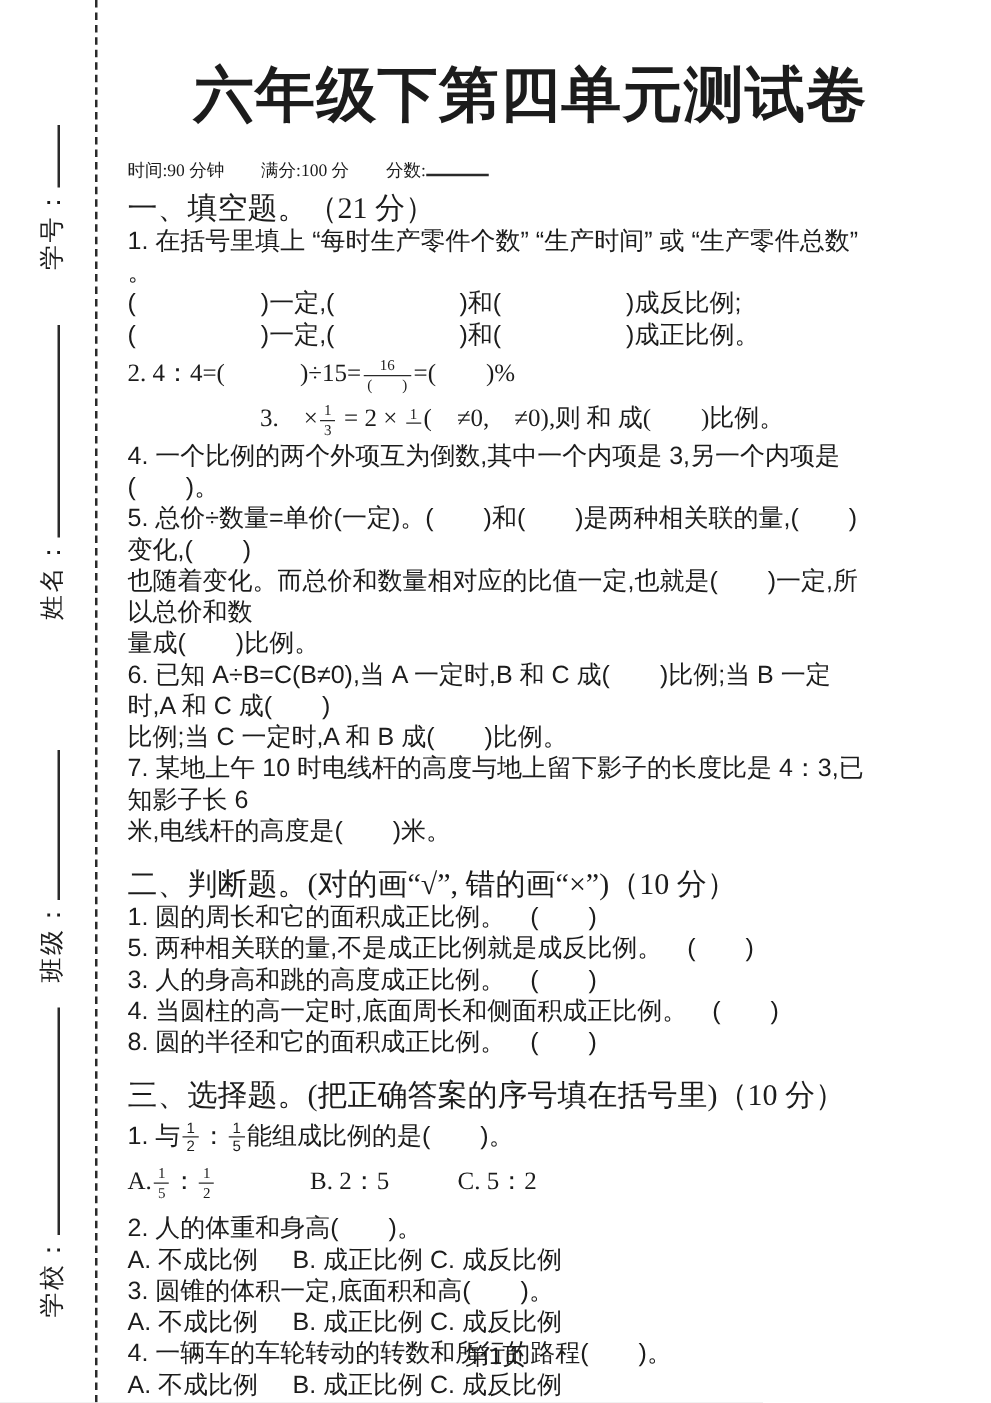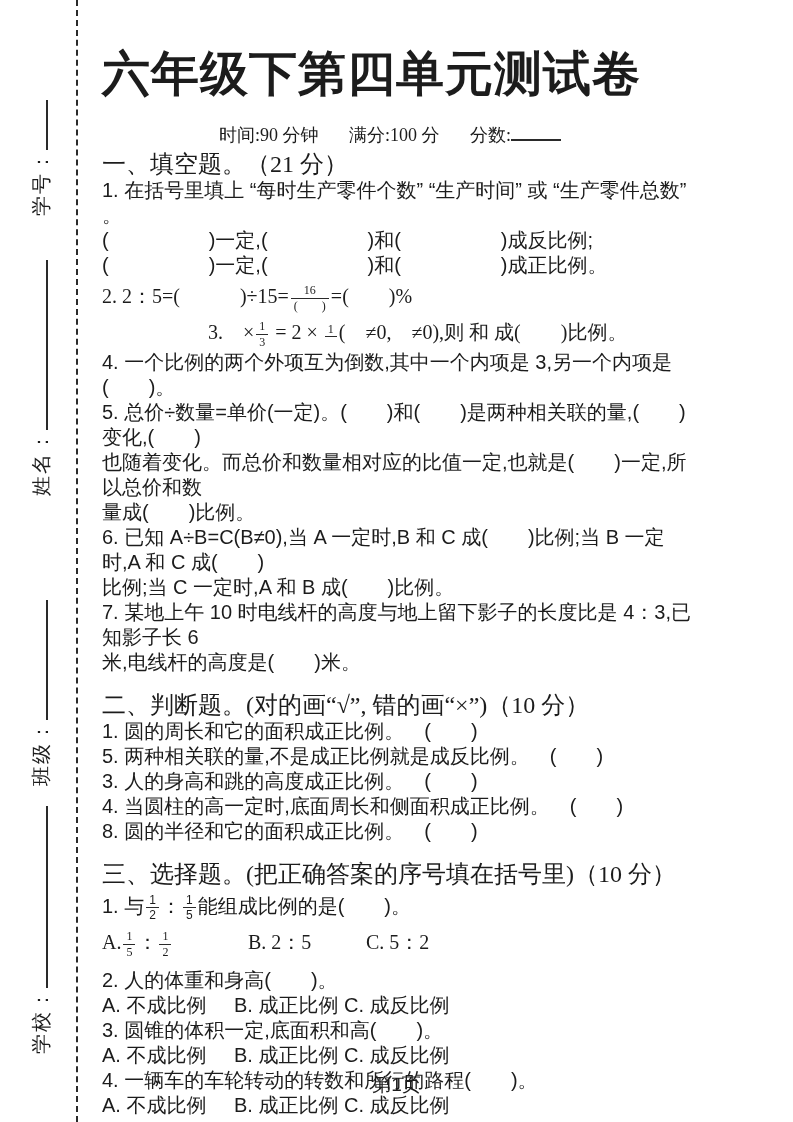--- a/index.html
+++ b/index.html
@@ -28,26 +28,26 @@
   }
   .side-line { flex: 1; border-bottom: 2px solid #2a2a2a; height: 20px; }
   .si-1 { top: 216px; width: 116px; }
   .si-2 { top: 496px; width: 236px; }
   .si-3 { top: 786px; width: 186px; }
   .si-4 { top: 1054px; width: 248px; }
   
   .main { position: absolute; left: 102px; top: 40px; width: 592px; }
   .title {
     margin: 8px 0 10px 0;
-    font-family: Liberation Mono, monospace;
+    font-family: Liberation Serif, serif;
     font-weight: bold; font-size: 48px; line-height: 58px;
-    text-align: left; letter-spacing: 1px; white-space: nowrap;
+    text-align: right; letter-spacing: 1px; white-space: nowrap;
   }
   .meta {
-    font-size: 18px; line-height: 24px; text-align: center;
+    font-size: 14px; line-height: 24px; text-align: left;
     padding-right: 16px; margin: 17px 0 4px 0;
   }
   .meta span { margin-left: 0; }
   .meta .gap { margin-left: 26px; }
   .score-line { display: inline-block; width: 50px; height: 18px; border-bottom: 2px solid #2a2a2a; }
   .line { margin: 0; font-size: 20px; line-height: 25px; }
   .song { font-family: "Liberation Serif", "DejaVu Serif", serif; }
   .hei  { font-family: "Liberation Sans", "DejaVu Sans", sans-serif; }
   .sec-head { font-size: 24px; line-height: 27px; margin: 0; }
   .mt-sec { margin-top: 17px; }
@@ -104,21 +104,21 @@
       <span>时间:90 分钟</span>
       <span class="gap">满分:100 分</span>
       <span class="gap">分数:</span><span class="score-line"></span>
     </div>
 
     <p class="sec-head song">一、填空题。（21 分）</p>
     <p class="line hei">1. 在括号里填上 “每时生产零件个数” “生产时间” 或 “生产零件总数” 。</p>
     <p class="line hei">(　　　　　)一定,(　　　　　)和(　　　　　)成反比例;</p>
     <p class="line hei">(　　　　　)一定,(　　　　　)和(　　　　　)成正比例。</p>
 
-    <p class="line song fr-line"><span>2. 2：5=(　　　)÷15=</span><span class="frac"><span class="fnum">16</span><span class="fden">(　　)</span></span><span>=(　　)%</span></p>
+    <p class="line song fr-line"><span>2. 4：4=(　　　)÷15=</span><span class="frac"><span class="fnum">16</span><span class="fden">(　　)</span></span><span>=(　　)%</span></p>
 
     <p class="line song fr-line indent"><span>3.　×</span><span class="frac"><span class="fnum">1</span><span class="fden">3</span></span><span> = 2 × </span><span class="frac"><span class="fnum">1</span><span class="fden"></span></span><span>(　≠0,　≠0),则 和 成(　　)比例。</span></p>
 
     <p class="line hei">4. 一个比例的两个外项互为倒数,其中一个内项是 3,另一个内项是(　　)。</p>
     <p class="line hei">5. 总价÷数量=单价(一定)。(　　)和(　　)是两种相关联的量,(　　)变化,(　　)</p>
     <p class="line hei">也随着变化。而总价和数量相对应的比值一定,也就是(　　)一定,所以总价和数</p>
     <p class="line hei">量成(　　)比例。</p>
     <p class="line hei">6. 已知 A÷B=C(B≠0),当 A 一定时,B 和 C 成(　　)比例;当 B 一定时,A 和 C 成(　　)</p>
     <p class="line hei">比例;当 C 一定时,A 和 B 成(　　)比例。</p>
     <p class="line hei">7. 某地上午 10 时电线杆的高度与地上留下影子的长度比是 4：3,已知影子长 6</p>

